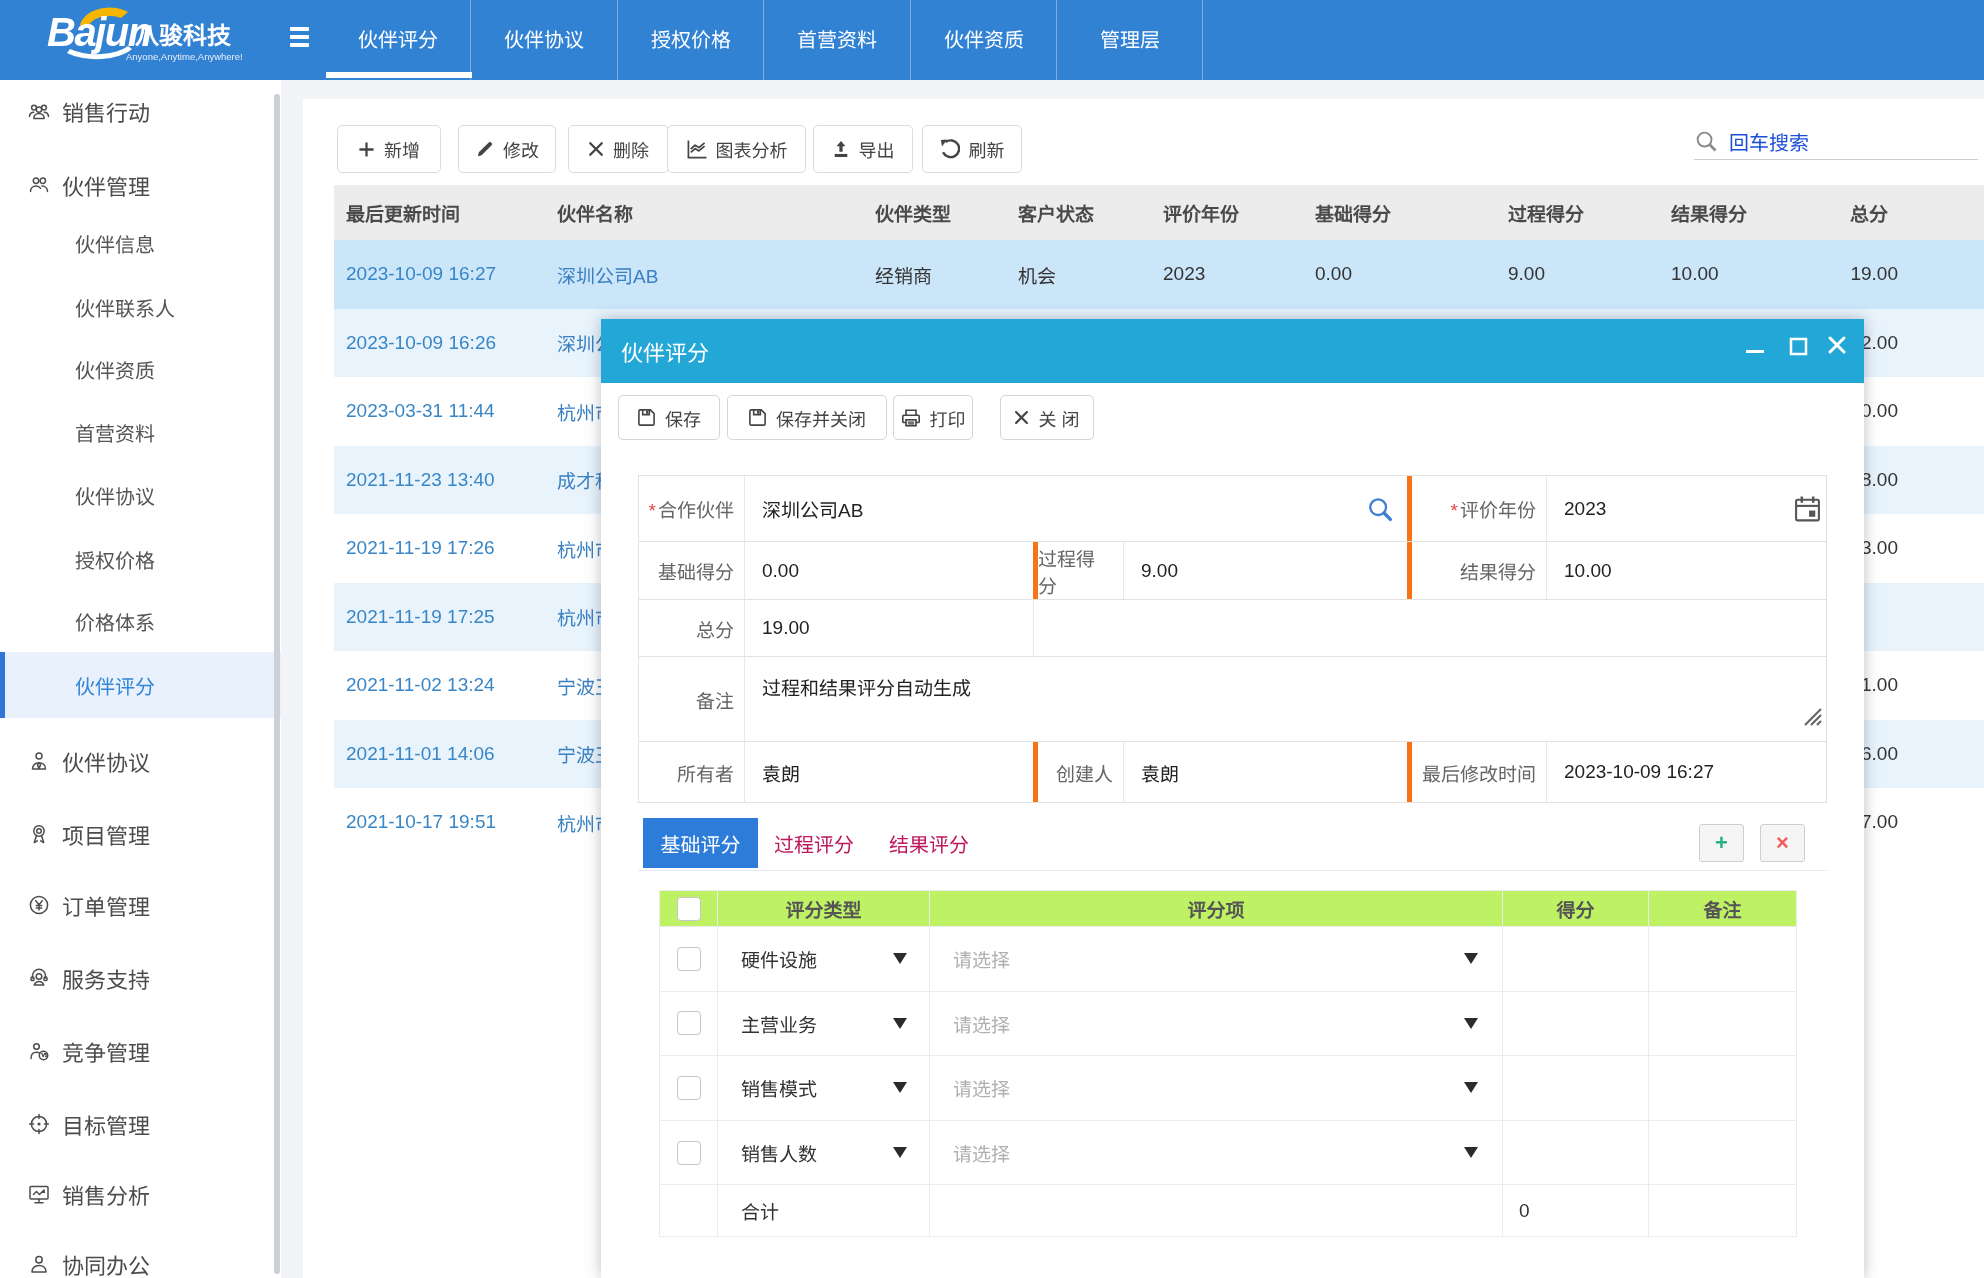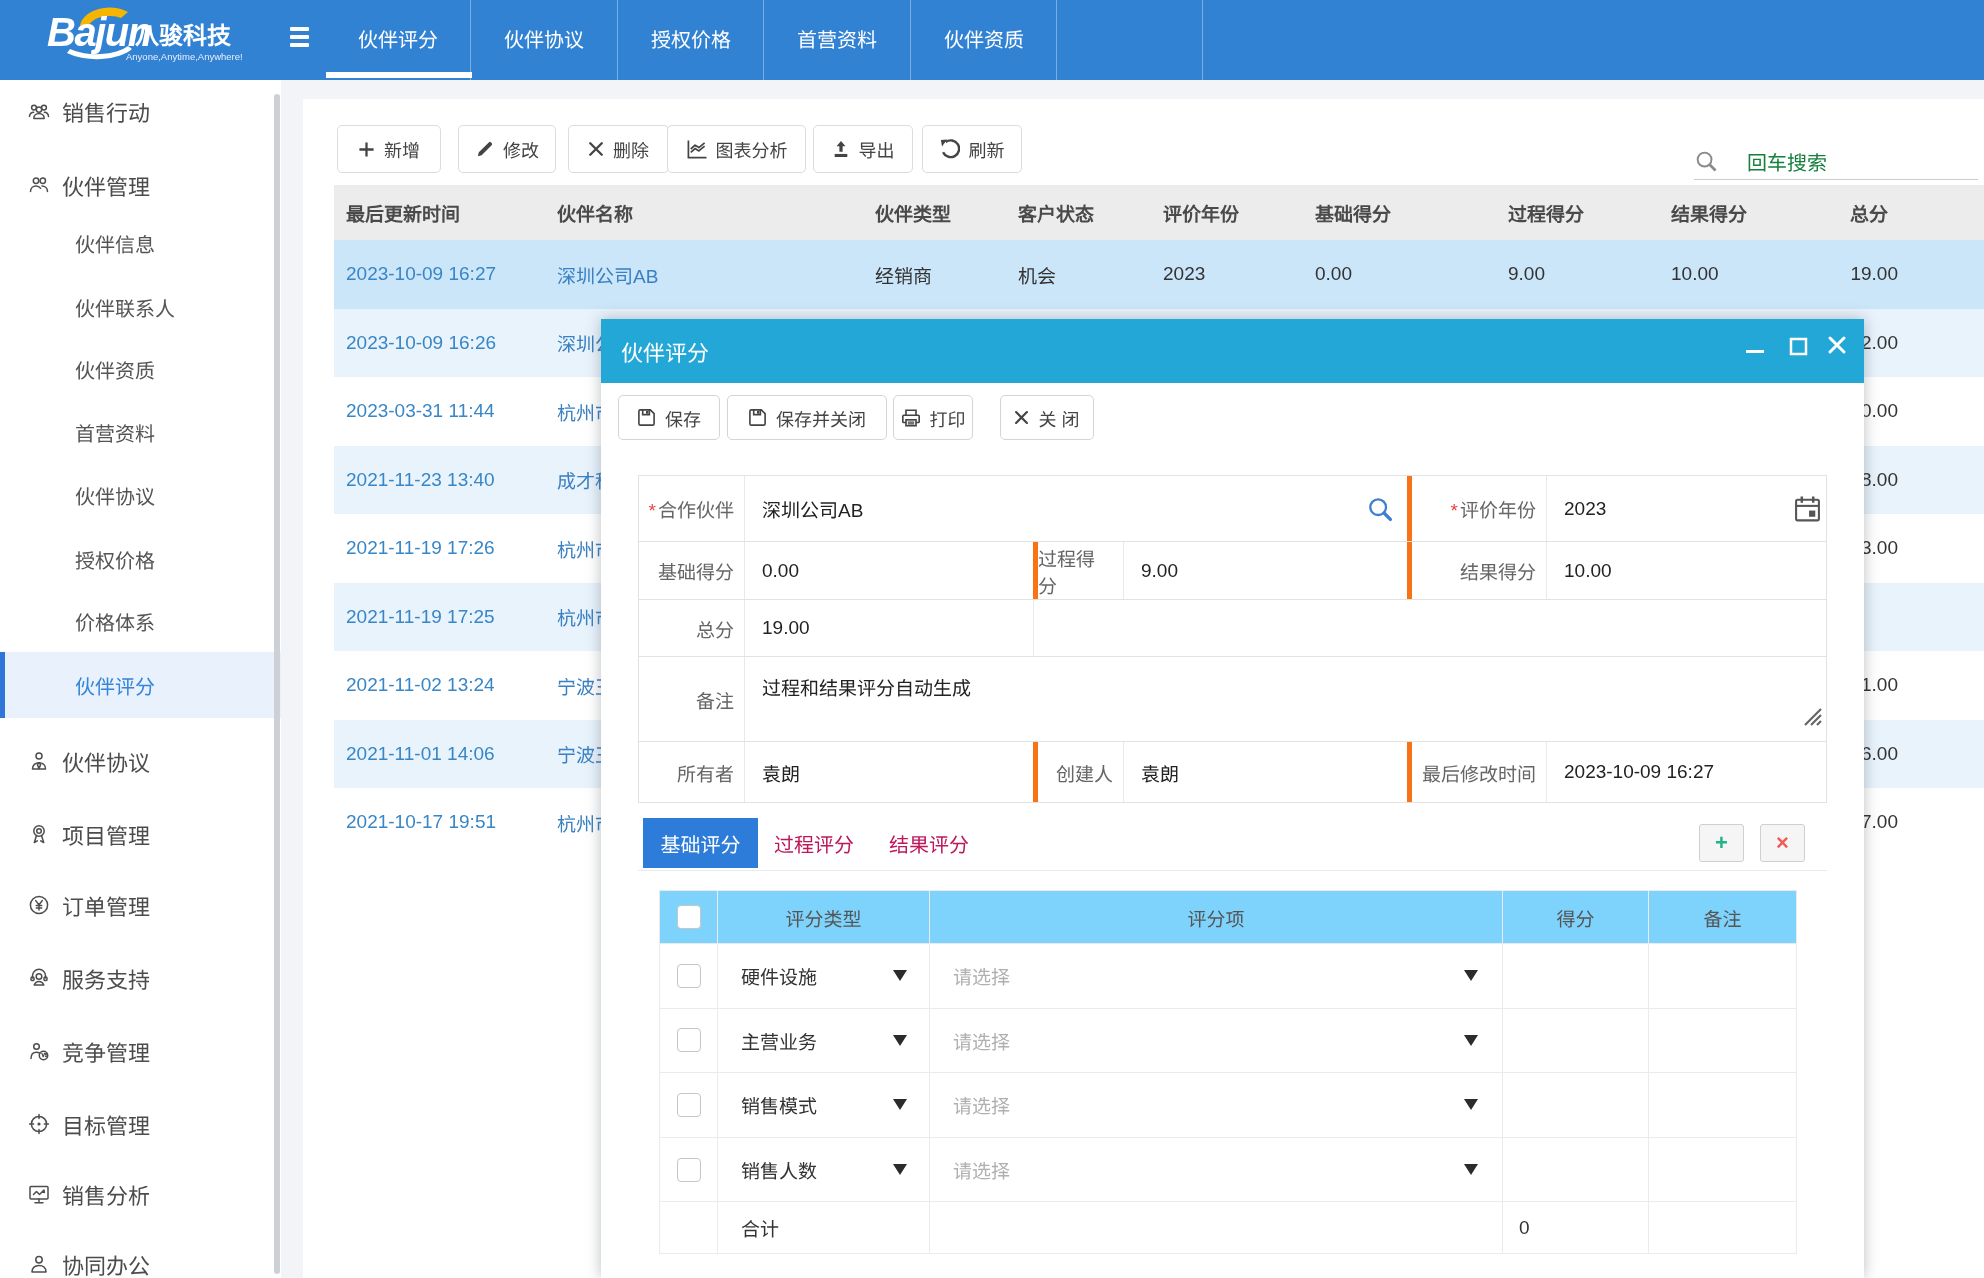--- a/index.html
+++ b/index.html
@@ -24,21 +24,21 @@
 .sbitem .txt { position:absolute; left:62px; top:50%; transform:translateY(-50%); }
 .sbsub { position:absolute; left:75px; color:#555; font-size:20px; }
 #sb-active { position:absolute; left:0; top:572px; width:281px; height:66px; background:#e9f2fc; border-left:5px solid #3076d8; }
 #sb-active .t { position:absolute; left:70px; top:50%; transform:translateY(-50%); color:#3585d8; font-size:20px; }
 
 
 #panel { position:absolute; left:303px; top:99px; width:1681px; height:1179px; background:#fff; }
 
 
 .tbtn { position:absolute; top:125px; height:48px; background:#fff; border:1px solid #dcdcdc; border-radius:5px; display:flex; align-items:center; justify-content:center; font-size:18px; color:#444; gap:9px; }
-#search { position:absolute; top:144px; left:1694px; width:284px; border-bottom:1px solid #ccc; height:36px; display:flex; align-items:center; gap:28px; color:#15803d; font-size:20px; }
+#search { position:absolute; top:124px; left:1694px; width:284px; border-bottom:1px solid #ccc; height:36px; display:flex; align-items:center; gap:10px; color:#1d4ed8; font-size:20px; }
 
 
 #mtable { position:absolute; left:334px; top:185px; width:1650px; border-collapse:collapse; table-layout:fixed; }
 #mtable th { height:55px; background:#ececec; font-size:19px; color:#4a4a4a; text-align:left; padding-left:12px; font-weight:bold; }
 #mtable td { height:68.5px; font-size:19px; padding-left:12px; }
 #mtable td.date { color:#3886c6; }
 #mtable td.pname { color:#3a80c2; }
 #mtable td:last-child { text-align:right; padding-right:86px; }
 tr.rsel { background:#cbe5f9; }
 tr.reven { background:#e8f3fc; }
@@ -59,21 +59,21 @@
 .bl { border-left:5px solid #f97316; }
 
 
 #tabrow { position:absolute; left:37px; top:499px; width:1189px; height:53px; border-bottom:1px solid #e4ebf2; }
 #tab-active { position:absolute; left:5px; top:0; width:115px; height:50px; background:#2e7cd9; color:#fff; font-size:20px; display:flex; align-items:center; justify-content:center; }
 .tablink { position:absolute; top:0; height:50px; display:flex; align-items:center; color:#be185d; font-size:20px; }
 .sqbtn { position:absolute; top:505px; width:45px; height:38px; background:#f5f5f5; border:1px solid #cfcfcf; border-radius:3px; display:flex; align-items:center; justify-content:center; font-size:22px; font-weight:bold; }
 
 
 #itable { position:absolute; left:58px; top:571px; width:1137px; border-collapse:collapse; table-layout:fixed; }
-#itable th { height:53px; background:#7dd3fc; font-size:19px; color:#555; font-weight:normal; }
+#itable th { height:36px; background:#bef264; font-size:19px; color:#555; font-weight:bold; }
 #itable td { height:64.6px; font-size:19px; border:1px solid #ebebeb; }
 #itable th { border:1px solid #ebebeb; }
 .cb { width:24px; height:24px; border:1px solid #c6c6c6; border-radius:4px; background:#fff; margin:0 auto; }
 .gray { color:#b0b0b0; }
 .tri { display:inline-block; width:0; height:0; border-left:7.5px solid transparent; border-right:7.5px solid transparent; border-top:11px solid #2b2b2b; }
 .selcell { display:flex; align-items:center; justify-content:space-between; padding-left:23px; padding-right:22px; }
 #itable .sum td { height:52px; }
 </style>
 </head>
 <body>
@@ -97,20 +97,21 @@
   <div class="tabsep" style="left:617px"></div>
   <div class="tabsep" style="left:763px"></div>
   <div class="tabsep" style="left:910px"></div>
   <div class="tabsep" style="left:1056px"></div>
   <div class="tabsep" style="left:1202px"></div>
   <div class="navtab" style="left:325px;width:146px">伙伴评分</div>
   <div class="navtab" style="left:471px;width:146px">伙伴协议</div>
   <div class="navtab" style="left:618px;width:146px">授权价格</div>
   <div class="navtab" style="left:764px;width:146px">首营资料</div>
   <div class="navtab" style="left:911px;width:146px">伙伴资质</div>
+  <div class="navtab" style="left:1057px;width:146px">管理层</div>
   <div id="tab-underline"></div>
 </div>
 
 <div id="sidebar">
   <div id="sb-active">
       <span class="t">伙伴评分</span>
     </div>
   <div id="sbthumb"></div>
 
   <div class="sbitem" style="top:31px">

